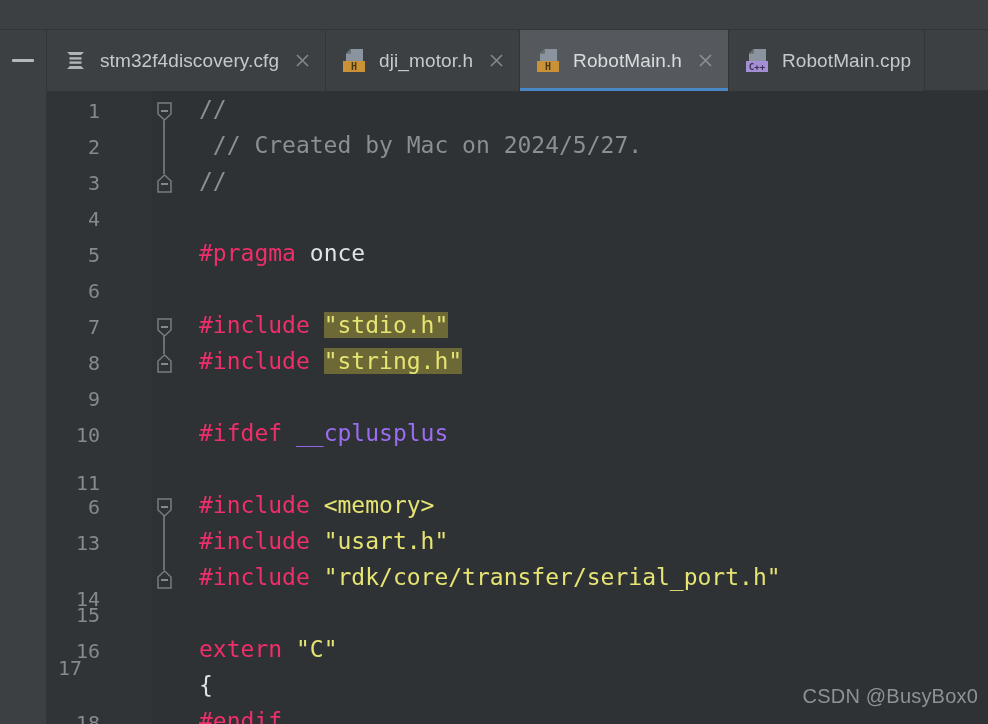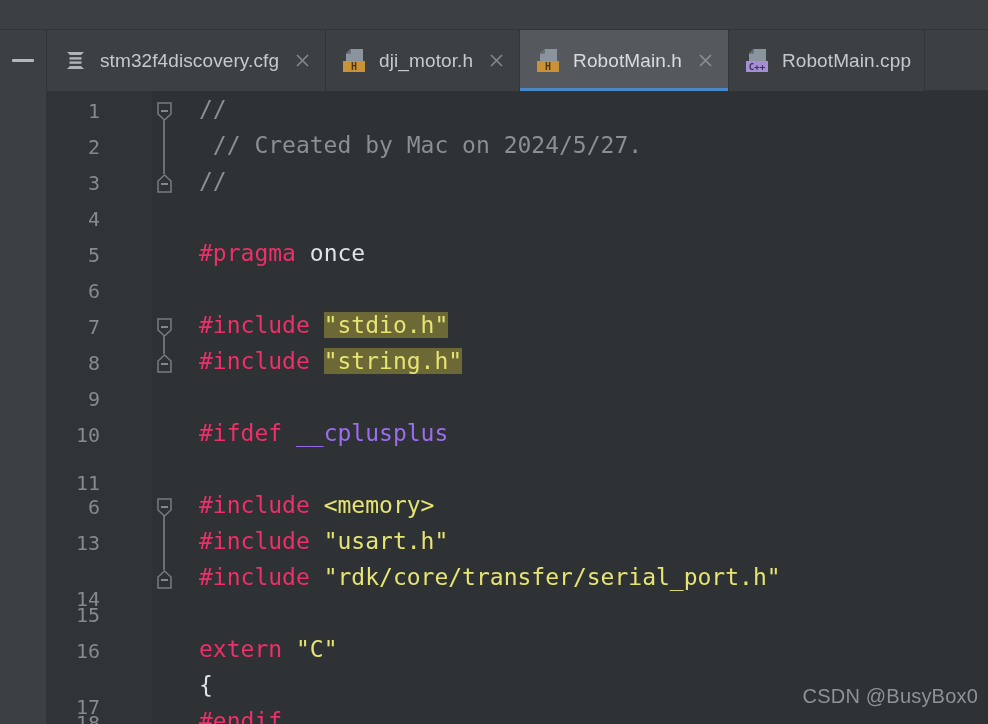--- a/index.html
+++ b/index.html
@@ -286,21 +286,21 @@
         <div class="gutter-line" style="top: 218px;">7</div>
         <div class="gutter-line" style="top: 254px;">8</div>
         <div class="gutter-line" style="top: 290px;">9</div>
         <div class="gutter-line" style="top: 326px;">10</div>
         <div class="gutter-line" style="top: 374px;">11</div>
         <div class="gutter-line" style="top: 398px;">6</div>
         <div class="gutter-line" style="top: 434px;">13</div>
         <div class="gutter-line" style="top: 490px;">14</div>
         <div class="gutter-line" style="top: 506px;">15</div>
         <div class="gutter-line" style="top: 542px;">16</div>
-        <div class="gutter-line" style="top: 598px;">17</div>
+        <div class="gutter-line" style="top: 559px; text-align: center;">17</div>
         <div class="gutter-line" style="top: 614px;">18</div>
       </div>
     <div class="folds" id="folds">
         <div class="fold-marker" style="top: 9px;">
           <svg width="19" height="22" viewBox="0 0 19 22">
             <path d="M3 3 H16 V14 L9.5 20 L3 14 Z" fill="none" stroke="#787c7f" stroke-width="1.5"></path>
             <path d="M6 11 H13" stroke="#9a9ea1" stroke-width="1.6"></path>
           </svg>
         </div>
         <div class="fold-line" style="top: 29px; height: 18px;"></div>

